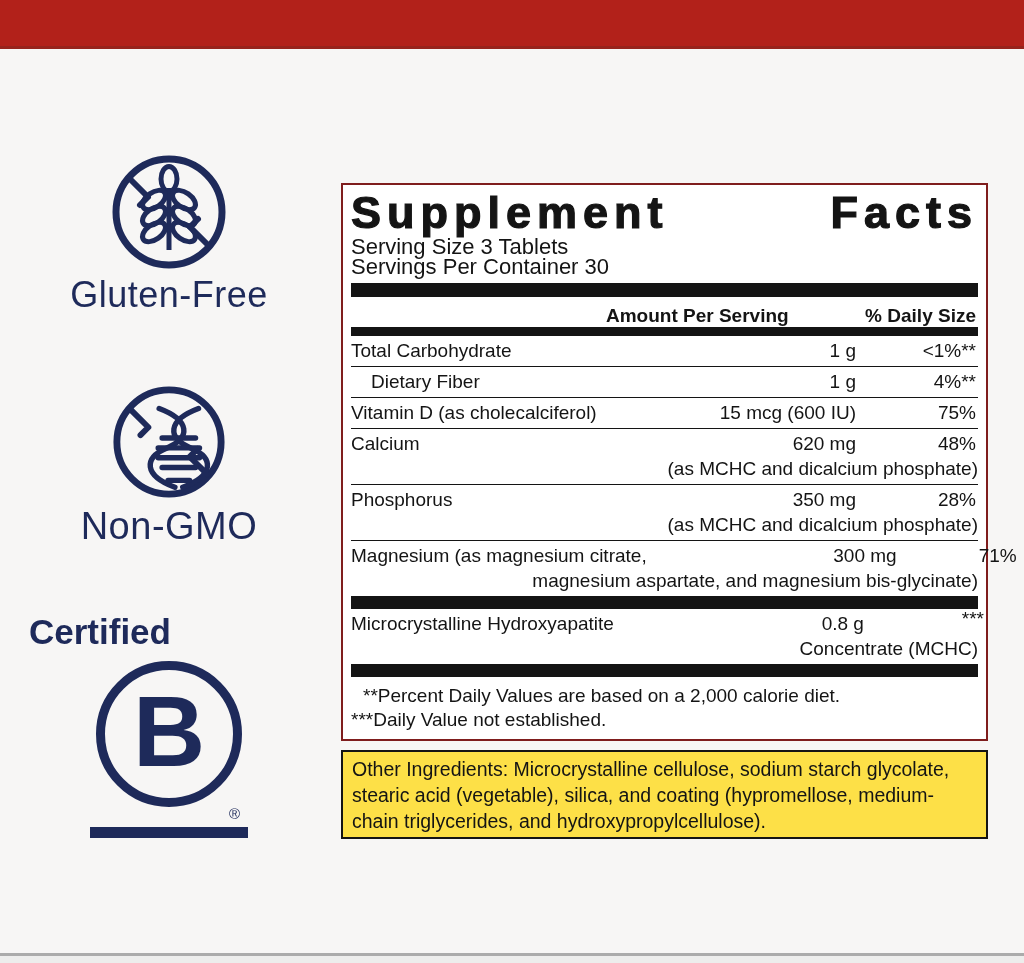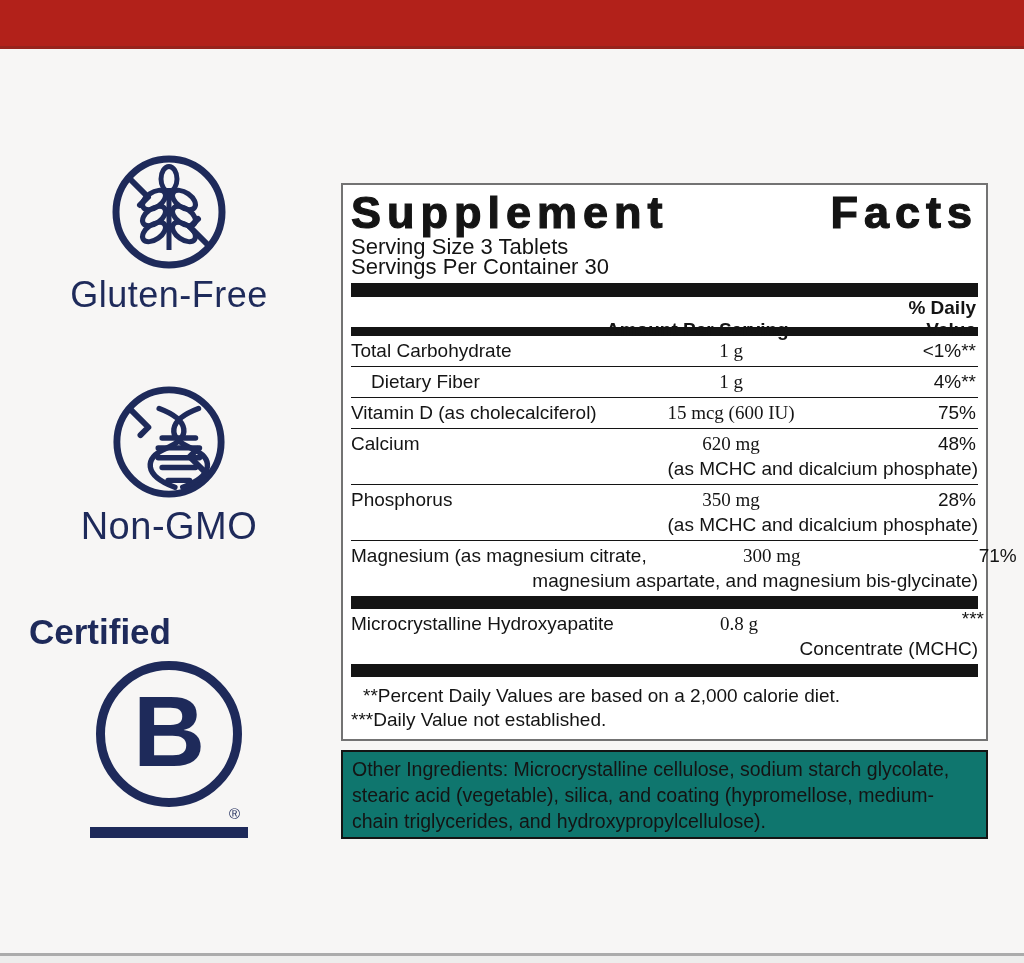--- a/index.html
+++ b/index.html
@@ -23,45 +23,45 @@
   .bc-top{font-size:35px;line-height:38px;font-weight:bold;}
   .bc-circle{width:146px;height:146px;border:9px solid var(--navy,#1E2A5A);border-radius:50%;
              margin:10px auto 0;box-sizing:border-box;display:flex;align-items:center;justify-content:center;}
   .bc-letter{font-size:100px;font-weight:bold;line-height:100px;padding-bottom:6px;}
   .bc-reg{position:absolute;left:200px;top:192px;font-size:15px;font-weight:400;}
   .bc-bar{width:158px;height:11px;background:var(--navy,#1E2A5A);margin:20px auto 0;}
   .bc-bottom{font-size:30px;line-height:32px;font-weight:bold;margin-top:8px;letter-spacing:0.5px;}
 
   
   .sf-panel{position:absolute;left:341px;top:183px;width:647px;height:558px;background:#fff;
-            border:2px solid #737373;box-sizing:border-box;padding:4px 8px 0;}
+            border:2px solid #7f1d1d;box-sizing:border-box;padding:4px 8px 0;}
   .sf-title{display:flex;justify-content:space-between;font-size:45px;line-height:48px;
             font-weight:bold;letter-spacing:6px;-webkit-text-stroke:1.2px #141414;white-space:nowrap;}
   .sf-serving{font-size:22px;line-height:20px;}
   .thick-bar{background:#141414;height:13px;}
   .bar-top{height:14px;margin-top:6px;}
   .bar-header{height:9px;}
   .sf-header{display:grid;grid-template-columns:1fr 250px 122px;align-items:end;height:30px;
              font-size:19px;font-weight:bold;}
   .sf-header .h-amt{text-align:left;}
   .sf-header .h-dv{text-align:right;padding-right:2px;}
   .sf-row{font-size:19px;line-height:21px;padding:4px 0 5px;}
   .sf-row.sep{border-top:1px solid #141414;}
   .l1{display:grid;grid-template-columns:1fr 250px 122px;}
   .lab{white-space:nowrap;}
   .lab.ind{padding-left:20px;}
-  .amt{text-align:center;white-space:nowrap;font-family:Liberation Serif, serif;}
+  .amt{text-align:right;white-space:nowrap;}
   .dv{text-align:right;padding-right:2px;white-space:nowrap;}
   .dv.sup{position:relative;top:-5px;}
   .l2{padding-left:20px;margin-top:4px;white-space:nowrap;text-align:right;}
   .sf-foot{font-size:19px;line-height:24px;padding-top:7px;}
   .sf-foot .fn0{padding-left:12px;}
 
   
-  .oi-box{position:absolute;left:341px;top:750px;width:647px;height:89px;background:#0f766e;
+  .oi-box{position:absolute;left:341px;top:750px;width:647px;height:89px;background:#fde047;
           border:2px solid #141414;box-sizing:border-box;padding:4px 9px;font-size:19.5px;
           line-height:26px;color:#141414;}
 </style>
 </head>
 <body>
 
 <div class="stage" style="--red: #B2211A; --navy: #1E2A5A; --bg: #F7F6F5; --grayline: #ABABAB;">
 
   <div class="top-bar"></div>
 
@@ -115,21 +115,21 @@
     <div class="sf-title">
       <span>Supplement</span>
       <span>Facts</span>
     </div>
     <div class="sf-serving">Serving Size 3 Tablets</div>
     <div class="sf-serving">Servings Per Container 30</div>
     <div class="thick-bar bar-top"></div>
     <div class="sf-header">
       <span></span>
       <span class="h-amt">Amount Per Serving</span>
-      <span class="h-dv">% Daily Value</span>
+      <span class="h-dv">% Daily Size</span>
     </div>
     <div class="thick-bar bar-header"></div>
     <div>
         <div class="sf-row">
           <div class="l1">
             <span class="lab">Total Carbohydrate</span>
             <span class="amt">1 g</span>
             <span class="dv">&lt;1%**</span>
           </div>
         </div>

